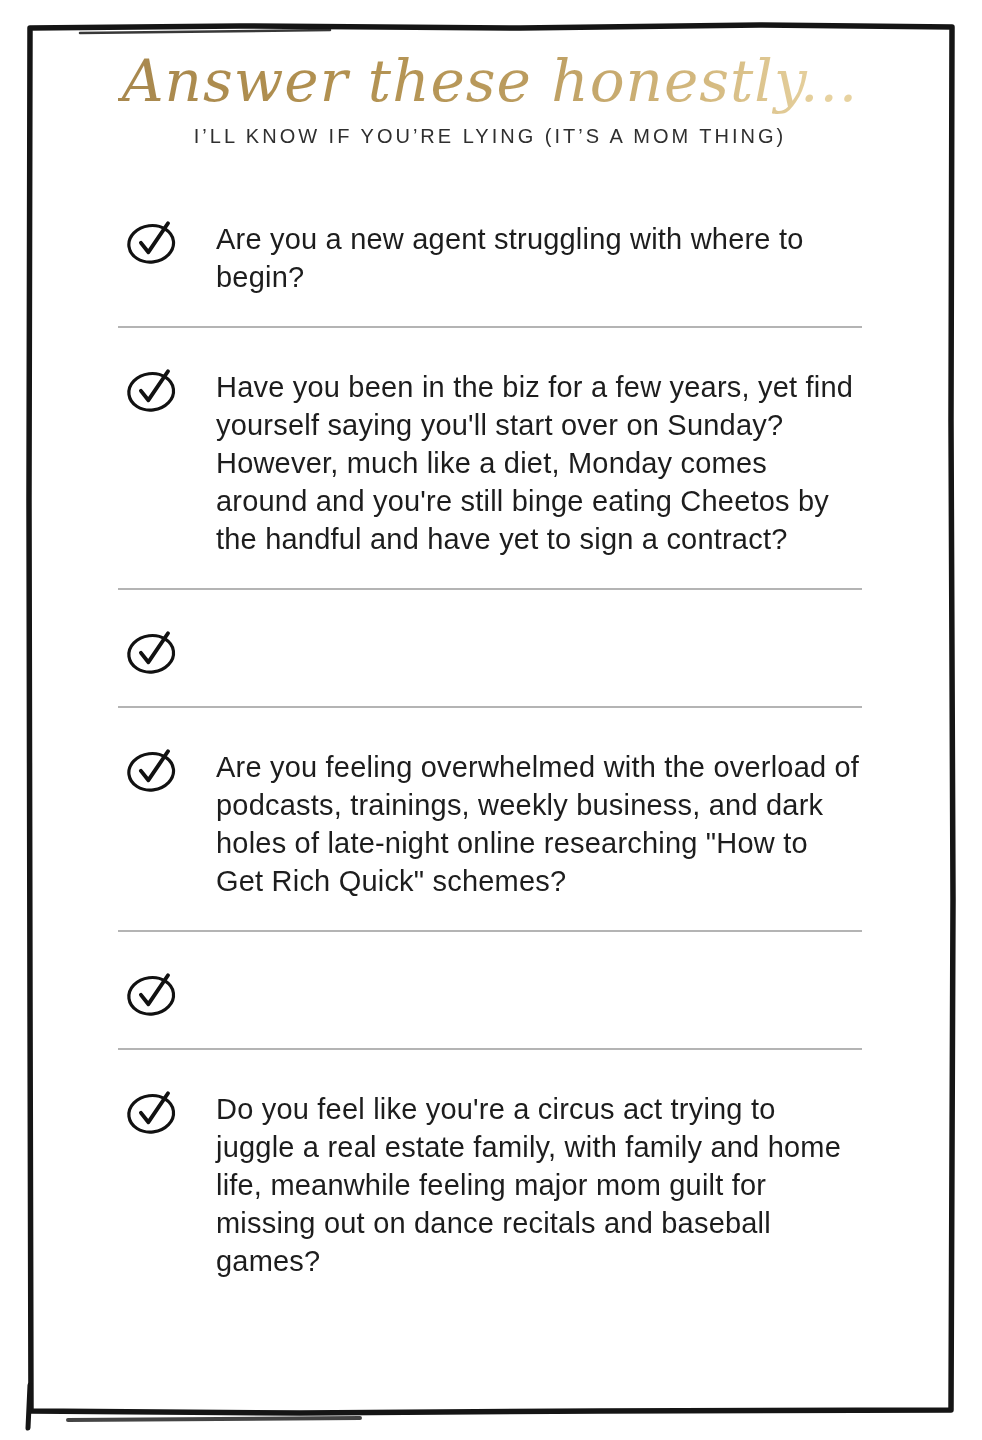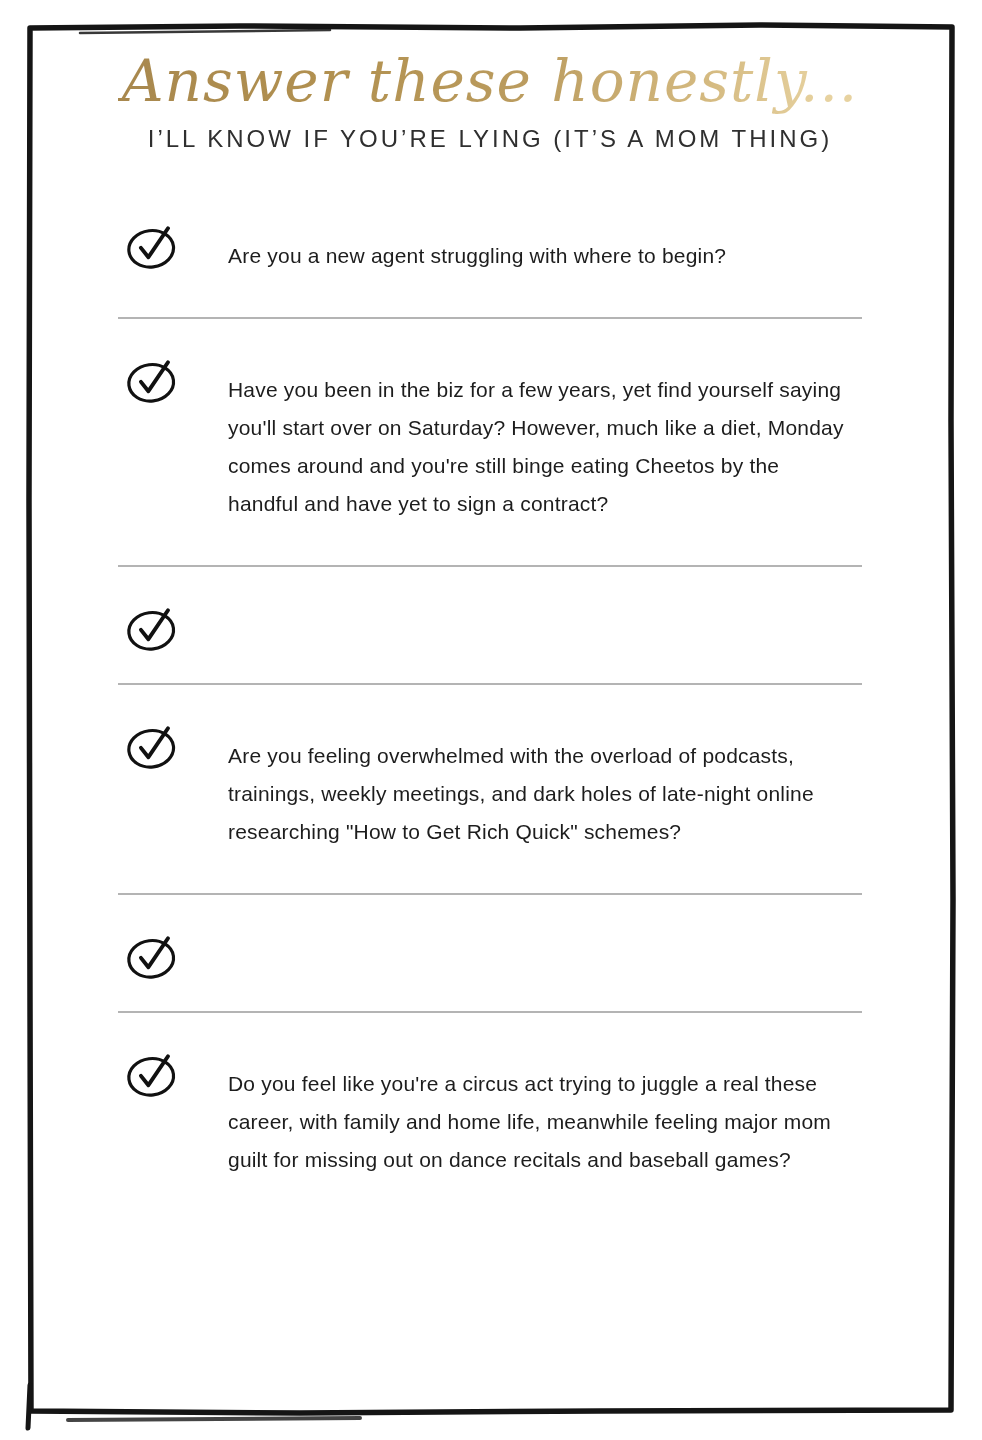--- a/index.html
+++ b/index.html
@@ -38,42 +38,42 @@
     line-height: 1.15;
     letter-spacing: 1px;
     color: #b5955c;
     background: linear-gradient(90deg, #a8884e 0%, #b29150 30%, #bb9c5f 55%, #d3b87e 78%, #e7d2a0 95%);
     -webkit-background-clip: text;
     background-clip: text;
     -webkit-text-fill-color: transparent;
   }
   .subtitle {
     margin-top: 10px;
-    font-size: 24px;
+    font-size: 20px;
     letter-spacing: 3px;
     color: #2f2f2f;
     white-space: nowrap;
   }
   .list { margin-top: 72px; }
   .item {
     display: flex;
     align-items: flex-start;
   }
   .check {
     flex: 0 0 56px;
     width: 56px;
     margin-left: 8px;
     margin-right: 34px;
     margin-top: -4px;
   }
   .check svg { display: block; }
   .qtext {
-    margin: 12px;
+    margin: 0;
     flex: 1;
-    font-size: 21px;
+    font-size: 29px;
     line-height: 38px;
     letter-spacing: 0.2px;
     color: #1d1d1d;
     max-width: 652px;
   }
   .divider {
     border: none;
     border-top: 2px solid #b4b4b4;
     margin: 30px 0 40px 0;
     width: 100%;
@@ -112,21 +112,21 @@
 
       <hr class="divider">
 
       <div class="item">
         <span class="check">
           <svg width="56" height="50" viewBox="0 0 60 52">
             <ellipse cx="27" cy="29" rx="24" ry="19.5" fill="none" stroke="#111111" stroke-width="3.4" transform="rotate(-7 27 29)"></ellipse>
             <path d="M16 28 L24 38 L45 7" fill="none" stroke="#111111" stroke-width="4.2" stroke-linecap="round" stroke-linejoin="round"></path>
           </svg>
         </span>
-        <p class="qtext">Have you been in the biz for a few years, yet find yourself saying you'll start over on Saturday? However, much like a diet, Monday comes around and you're still binge eating Cheetos by the handful and have yet to sign a contract?</p>
+        <p class="qtext">Have you been in the biz for a few years, yet find yourself saying you'll start over on Sunday? However, much like a diet, Monday comes around and you're still binge eating Cheetos by the handful and have yet to sign a contract?</p>
       </div>
 
       <hr class="divider">
 
       <div class="item">
         <span class="check">
           <svg width="56" height="50" viewBox="0 0 60 52">
             <ellipse cx="27" cy="29" rx="24" ry="19.5" fill="none" stroke="#111111" stroke-width="3.4" transform="rotate(-7 27 29)"></ellipse>
             <path d="M16 28 L24 38 L45 7" fill="none" stroke="#111111" stroke-width="4.2" stroke-linecap="round" stroke-linejoin="round"></path>
           </svg>
@@ -135,21 +135,21 @@
 
       <hr class="divider">
 
       <div class="item">
         <span class="check">
           <svg width="56" height="50" viewBox="0 0 60 52">
             <ellipse cx="27" cy="29" rx="24" ry="19.5" fill="none" stroke="#111111" stroke-width="3.4" transform="rotate(-7 27 29)"></ellipse>
             <path d="M16 28 L24 38 L45 7" fill="none" stroke="#111111" stroke-width="4.2" stroke-linecap="round" stroke-linejoin="round"></path>
           </svg>
         </span>
-        <p class="qtext">Are you feeling overwhelmed with the overload of podcasts, trainings, weekly meetings, and dark holes of late-night online researching "How to Get Rich Quick" schemes?</p>
+        <p class="qtext">Are you feeling overwhelmed with the overload of podcasts, trainings, weekly business, and dark holes of late-night online researching "How to Get Rich Quick" schemes?</p>
       </div>
 
       <hr class="divider">
 
       <div class="item">
         <span class="check">
           <svg width="56" height="50" viewBox="0 0 60 52">
             <ellipse cx="27" cy="29" rx="24" ry="19.5" fill="none" stroke="#111111" stroke-width="3.4" transform="rotate(-7 27 29)"></ellipse>
             <path d="M16 28 L24 38 L45 7" fill="none" stroke="#111111" stroke-width="4.2" stroke-linecap="round" stroke-linejoin="round"></path>
           </svg>
@@ -158,18 +158,18 @@
 
       <hr class="divider">
 
       <div class="item">
         <span class="check">
           <svg width="56" height="50" viewBox="0 0 60 52">
             <ellipse cx="27" cy="29" rx="24" ry="19.5" fill="none" stroke="#111111" stroke-width="3.4" transform="rotate(-7 27 29)"></ellipse>
             <path d="M16 28 L24 38 L45 7" fill="none" stroke="#111111" stroke-width="4.2" stroke-linecap="round" stroke-linejoin="round"></path>
           </svg>
         </span>
-        <p class="qtext">Do you feel like you're a circus act trying to juggle a real these career, with family and home life, meanwhile feeling major mom guilt for missing out on dance recitals and baseball games?</p>
+        <p class="qtext">Do you feel like you're a circus act trying to juggle a real estate family, with family and home life, meanwhile feeling major mom guilt for missing out on dance recitals and baseball games?</p>
       </div>
 
     </div>
   </div>
 </div>
 
 </body></html>

